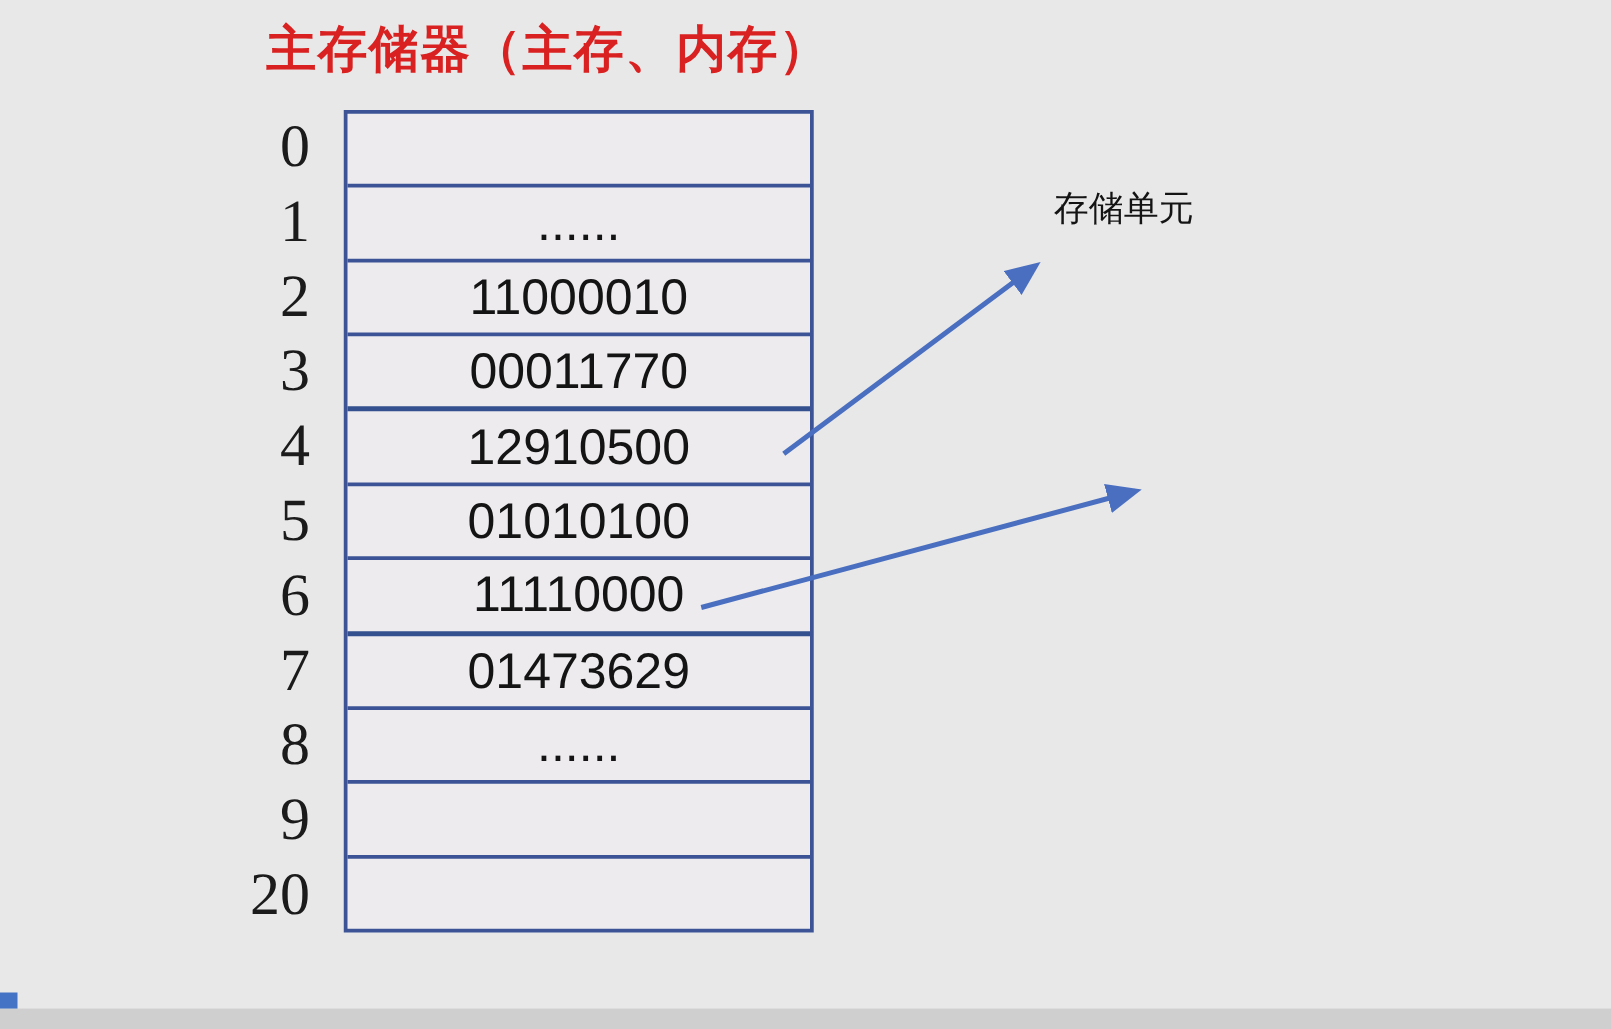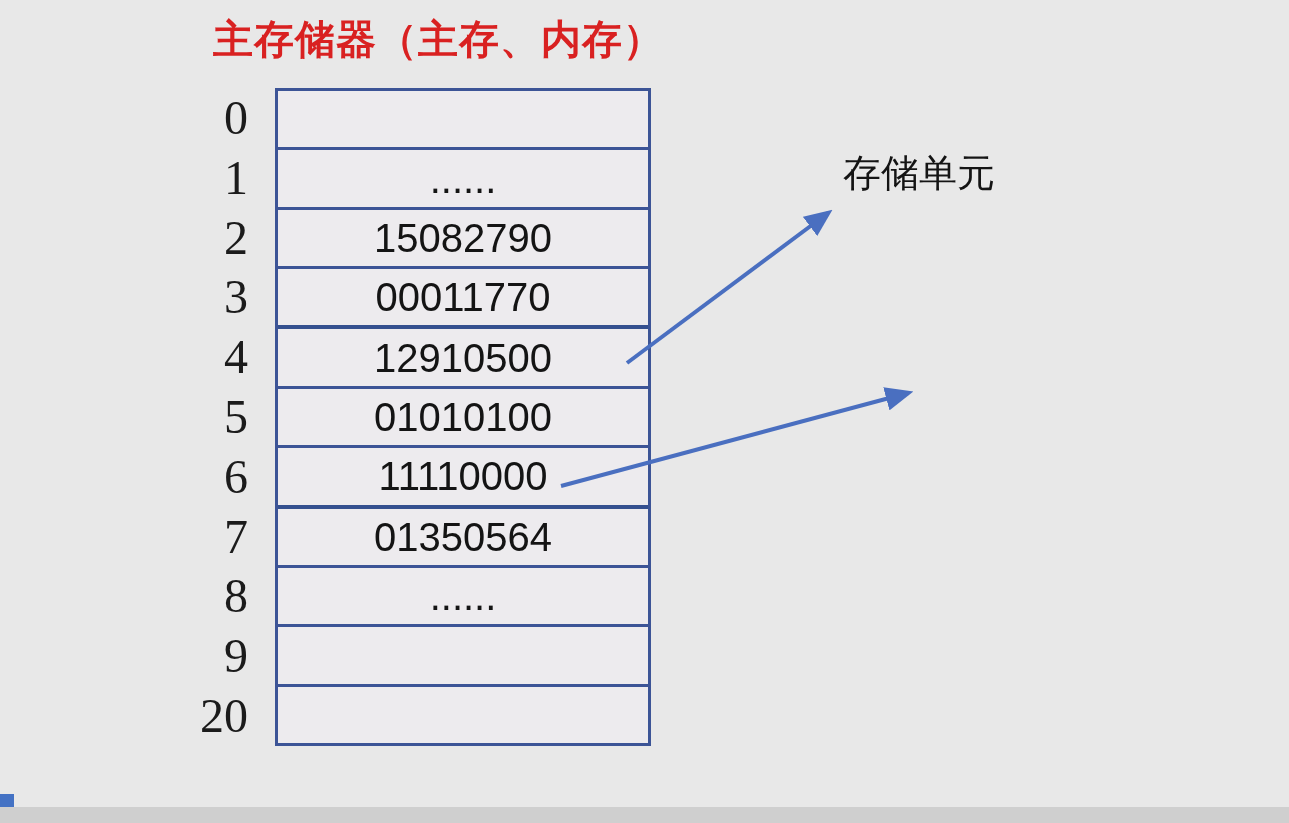--- a/index.html
+++ b/index.html
@@ -67,21 +67,21 @@
   .cell:last-child { border-bottom: none; }
   .arrows {
     position: absolute;
     left: 0; top: 0;
     width: 1289px;
     height: 823px;
     pointer-events: none;
   }
   .anno-label {
     position: absolute;
-    font-size: 38px;
+    font-size: 28px;
     color: #141414;
     white-space: nowrap;
     line-height: 1.15;
   }
   .label-storage { left: 843px; top: 152px; }
   .label-byte   { left: 902px; top: 333px; }
   .corner-square {
     position: absolute;
     left: 0;
     top: 794px;
@@ -107,26 +107,26 @@
       <div class="addr">5</div>
       <div class="addr">6</div>
       <div class="addr">7</div>
       <div class="addr">8</div>
       <div class="addr">9</div>
       <div class="addr">20</div>
     </div>
     <div class="cells">
       <div class="cell"></div>
       <div class="cell">......</div>
-      <div class="cell">15082790</div>
+      <div class="cell">11000010</div>
       <div class="cell thick">00011770</div>
       <div class="cell">12910500</div>
       <div class="cell">01010100</div>
       <div class="cell thick">11110000</div>
-      <div class="cell">01350564</div>
+      <div class="cell">01473629</div>
       <div class="cell">......</div>
       <div class="cell"></div>
       <div class="cell"></div>
     </div>
   </div>
 
   <svg class="arrows" viewBox="0 0 1289 823" xmlns="http://www.w3.org/2000/svg">
     <defs>
       <marker id="ah" markerWidth="7" markerHeight="6" refX="5.6" refY="3" orient="auto">
         <path d="M0,0 L7,3 L0,6 z" fill="#4a6fc0"></path>

